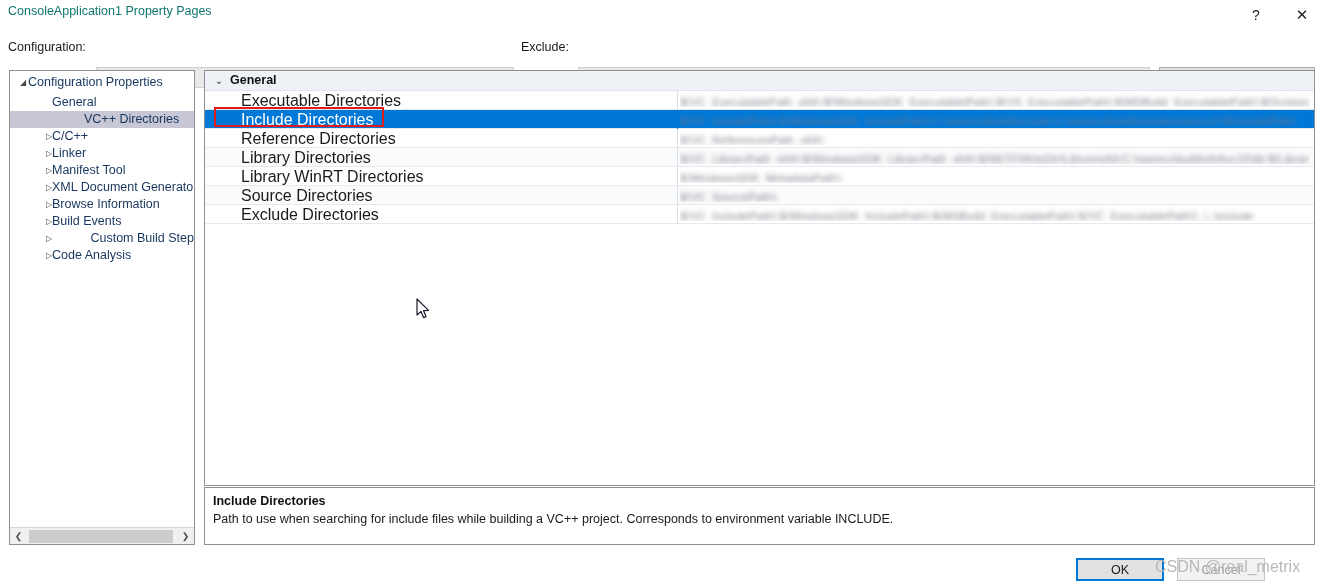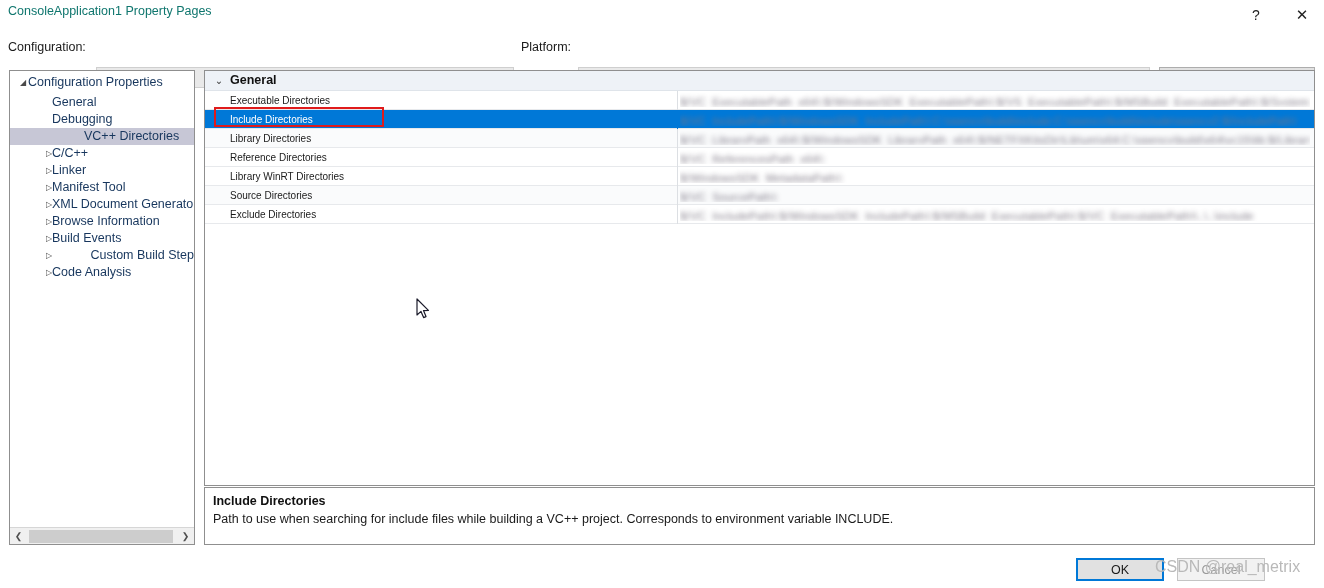--- a/index.html
+++ b/index.html
@@ -112,21 +112,21 @@
   }
   .grid-head .ghlabel{
     position:absolute;left:25px;top:0;font-weight:bold;font-size:12.5px;color:#101010;
   }
   .row{
     position:relative;height:19px;line-height:19px;
     border-bottom:1px solid #e7e9ec;
     box-sizing:border-box;
   }
   .row .rname{
-    position:absolute;left:25px;top:0;font-size:10px;color:#1a1a1a;
+    position:absolute;left:36px;top:0;font-size:16px;color:#1a1a1a;
     white-space:nowrap;z-index:2;
   }
   .row .rsplit{
     position:absolute;left:472px;top:0;width:1px;height:19px;
     background:#dcdfe3;
   }
   .row .rval{
     position:absolute;left:475px;top:2px;right:4px;height:14px;
     overflow:hidden;
   }
@@ -188,41 +188,37 @@
   <div class="win-btn help">?</div>
   <div class="win-btn close">✕</div>
 </div>
 
 <div class="configbar">
   <div class="lbl" style="left:8px;">Configuration:</div>
   <div class="combo" style="left:96px;width:418px;">
     <span class="cval">Debug</span>
     <span class="carrow">⌄</span>
   </div>
-  <div class="lbl" style="left:521px;">Platform:</div>
+  <div class="lbl" style="left:521px;">Exclude:</div>
   <div class="combo" style="left:578px;width:572px;">
     <span class="cval">x64</span>
     <span class="carrow">⌄</span>
   </div>
   <div class="cfgmgr-btn">Configuration Manager...</div>
 </div>
 
 <div class="tree-panel">
   <div class="tree-scroll" id="tree-scroll">
       <div class="tree-item" style="padding-top: 3px; height: 20px;">
         <span class="tw" style="left: 4px; top: 3px;">◢</span>
         <span class="tlabel" style="margin-left: 18px;">Configuration Properties</span>
       </div>
       <div class="tree-item" style="padding-top: 0px;">
         <span class="tw" style="left: 4px;"></span>
         <span class="tlabel" style="margin-left: 42px;">General</span>
-      </div>
-      <div class="tree-item" style="padding-top: 0px;">
-        <span class="tw" style="left: 4px;"></span>
-        <span class="tlabel" style="margin-left: 42px;">Debugging</span>
       </div>
       <div class="tree-item selected" style="padding-top: 0px;">
         <span class="tw" style="left: 4px;"></span>
         <span class="tlabel" style="margin-left: 42px;">VC++ Directories</span>
       </div>
       <div class="tree-item" style="padding-top: 0px;">
         <span class="tw" style="left: 30px;">▷</span>
         <span class="tlabel" style="margin-left: 42px;">C/C++</span>
       </div>
       <div class="tree-item" style="padding-top: 0px;">
@@ -274,32 +270,32 @@
           <span class="blur">$(VC_ExecutablePath_x64);$(WindowsSDK_ExecutablePath);$(VS_ExecutablePath);$(MSBuild_ExecutablePath);$(SystemRoot)\SysWow64;$(FxCopDir)</span>
         </span>
       </div>
       <div class="row selected">
         <span class="rname">Include Directories</span>
         <span class="rsplit"></span>
         <span class="rval">
           <span class="blur">$(VC_IncludePath);$(WindowsSDK_IncludePath);C:\opencv\build\include;C:\opencv\build\include\opencv2;$(IncludePath)</span>
         </span>
       </div>
+      <div class="row">
+        <span class="rname">Reference Directories</span>
+        <span class="rsplit"></span>
+        <span class="rval">
+          <span class="blur">$(VC_ReferencesPath_x64);</span>
+        </span>
+      </div>
       <div class="row alt">
         <span class="rname">Library Directories</span>
         <span class="rsplit"></span>
         <span class="rval">
           <span class="blur">$(VC_LibraryPath_x64);$(WindowsSDK_LibraryPath_x64);$(NETFXKitsDir)Lib\um\x64;C:\opencv\build\x64\vc15\lib;$(LibraryPath)</span>
-        </span>
-      </div>
-      <div class="row">
-        <span class="rname">Reference Directories</span>
-        <span class="rsplit"></span>
-        <span class="rval">
-          <span class="blur">$(VC_ReferencesPath_x64);</span>
         </span>
       </div>
       <div class="row">
         <span class="rname">Library WinRT Directories</span>
         <span class="rsplit"></span>
         <span class="rval">
           <span class="blur">$(WindowsSDK_MetadataPath);</span>
         </span>
       </div>
       <div class="row alt">

